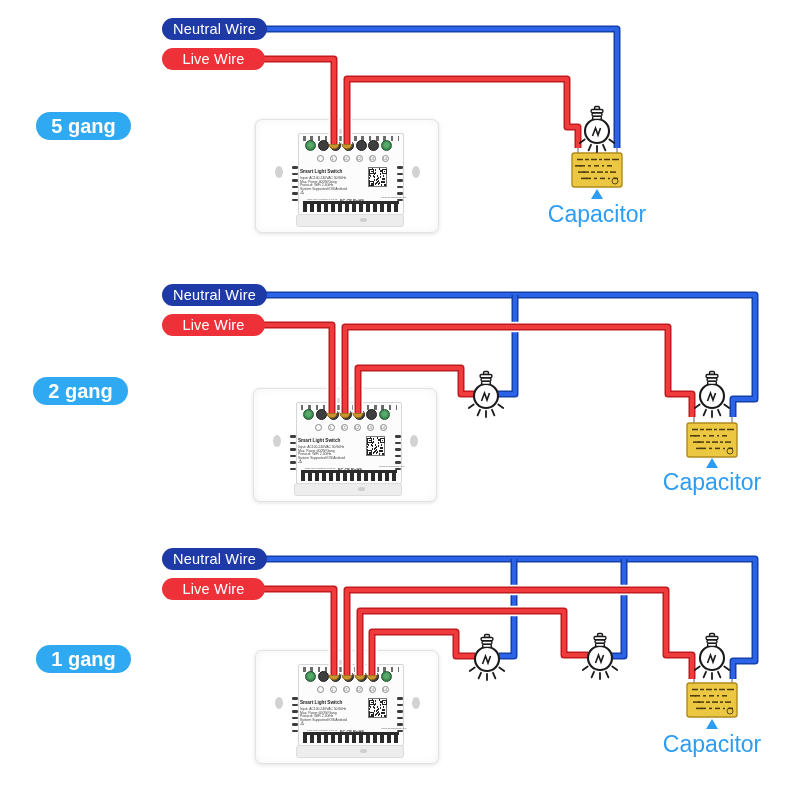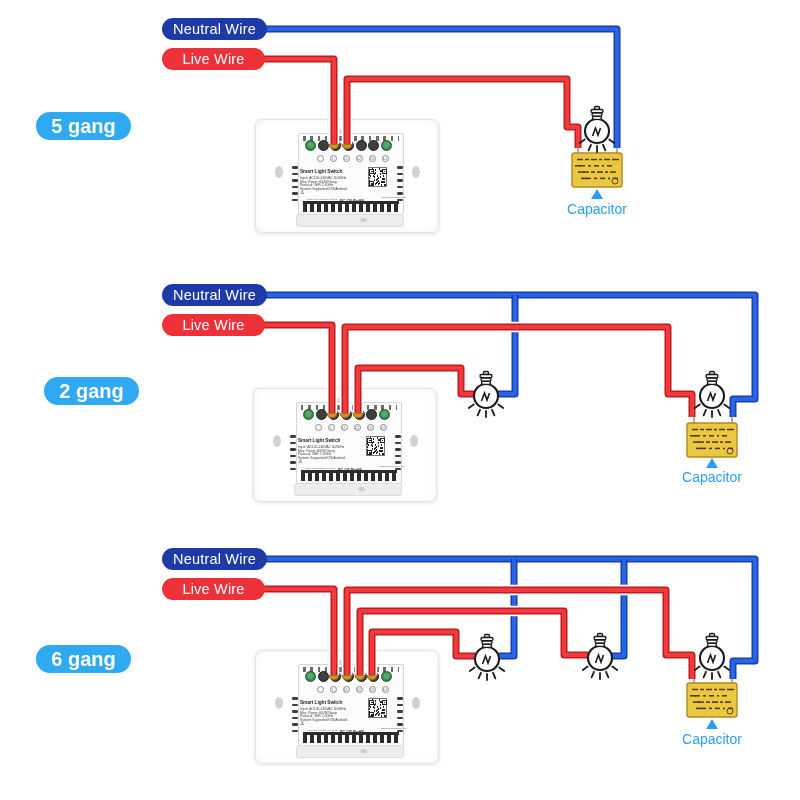--- a/index.html
+++ b/index.html
@@ -6,21 +6,21 @@
   #canvas{position:relative;width:800px;height:800px;background:#ffffff;overflow:hidden;
           font-family:"Liberation Sans", sans-serif;}
   #wiresvg{position:absolute;left:0;top:0;z-index:5;pointer-events:none;}
   .pill{position:absolute;color:#fff;display:flex;align-items:center;justify-content:center;
         border-radius:11px;font-size:14.5px;letter-spacing:.2px;z-index:10;}
   .pill.neutral{width:105px;height:22px;background:var(--navy,#1E3AA6);}
   .pill.live{width:103px;height:22px;background:var(--redbadge,#EE3138);}
   .gang{position:absolute;width:95px;height:28px;border-radius:14px;background:var(--sky,#2FA9F2);
         color:#fff;font-weight:bold;font-size:20px;display:flex;align-items:center;justify-content:center;z-index:10;}
   .cap-label{position:absolute;width:150px;text-align:center;color:var(--caplbl,#2D9DF4);
-        font-size:14px;z-index:10;}
+        font-size:23px;z-index:10;}
   .cap-arrow{position:absolute;width:0;height:0;border-left:6px solid transparent;
         border-right:6px solid transparent;border-bottom:10px solid var(--caplbl,#2D9DF4);z-index:10;}
   
   .sw{position:absolute;width:182px;height:112px;background:#fff;border:1px solid #e3e3e3;
       border-radius:7px;box-shadow:0 1px 4px rgba(0,0,0,.12), inset 0 0 8px rgba(0,0,0,.05);z-index:1;}
   .sw div{position:absolute;box-sizing:border-box;}
   .sw-topscrew{left:86px;top:3px;width:9px;height:4.5px;background:#d8d8d8;border-radius:50%;}
   .sw-mod{left:42px;top:13px;width:106px;height:82px;background:#fcfcfc;border:1px solid #d6d6d6;border-radius:2px;}
   .sw-notch{left:78px;top:9px;width:9px;height:5px;background:#d9d9d9;border-radius:2px;}
   .sw-ticks{left:47px;top:16px;width:96px;height:5px;
@@ -721,23 +721,23 @@
     </svg>
 
   <div class="pill neutral" style="left:162px;top:18px;">Neutral Wire</div>
   <div class="pill live" style="left:162px;top:48px;">Live Wire</div>
   <div class="gang" style="left:36px;top:112px;">5 gang</div>
   <div class="cap-arrow" style="left:591px;top:189px;"></div>
   <div class="cap-label" style="left:522px;top:201px;">Capacitor</div>
 
   <div class="pill neutral" style="left:162px;top:284px;">Neutral Wire</div>
   <div class="pill live" style="left:162px;top:314px;">Live Wire</div>
-  <div class="gang" style="left:44px;top:377px;text-align:right;">2 gang</div>
+  <div class="gang" style="left:33px;top:377px;text-align:right;">2 gang</div>
   <div class="cap-arrow" style="left:706px;top:458px;"></div>
   <div class="cap-label" style="left:637px;top:469px;">Capacitor</div>
 
   <div class="pill neutral" style="left:162px;top:548px;">Neutral Wire</div>
   <div class="pill live" style="left:162px;top:578px;">Live Wire</div>
-  <div class="gang" style="left:36px;top:645px;">6 gang</div>
+  <div class="gang" style="left:36px;top:645px;">1 gang</div>
   <div class="cap-arrow" style="left:706px;top:719px;"></div>
   <div class="cap-label" style="left:637px;top:731px;">Capacitor</div>
 
 </div>
 
 </body></html>

